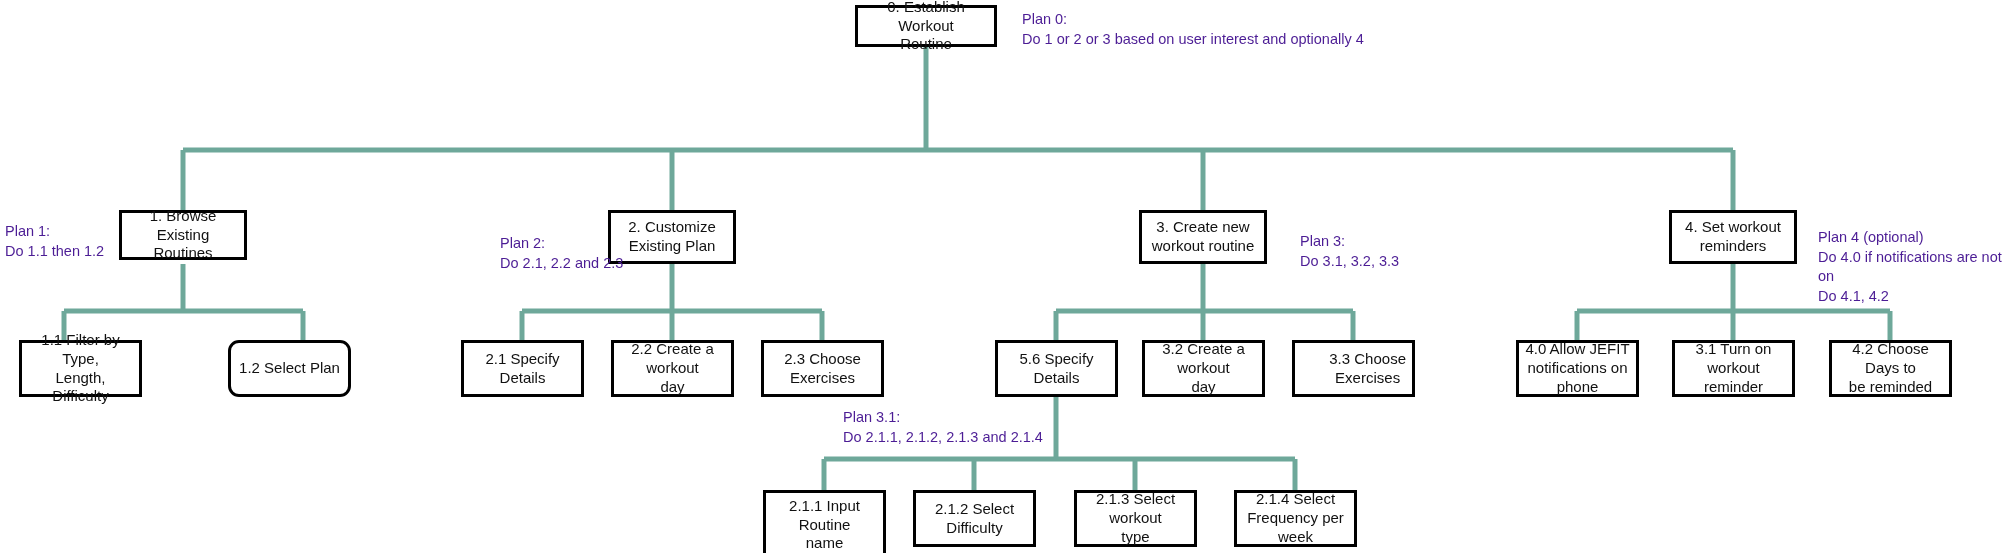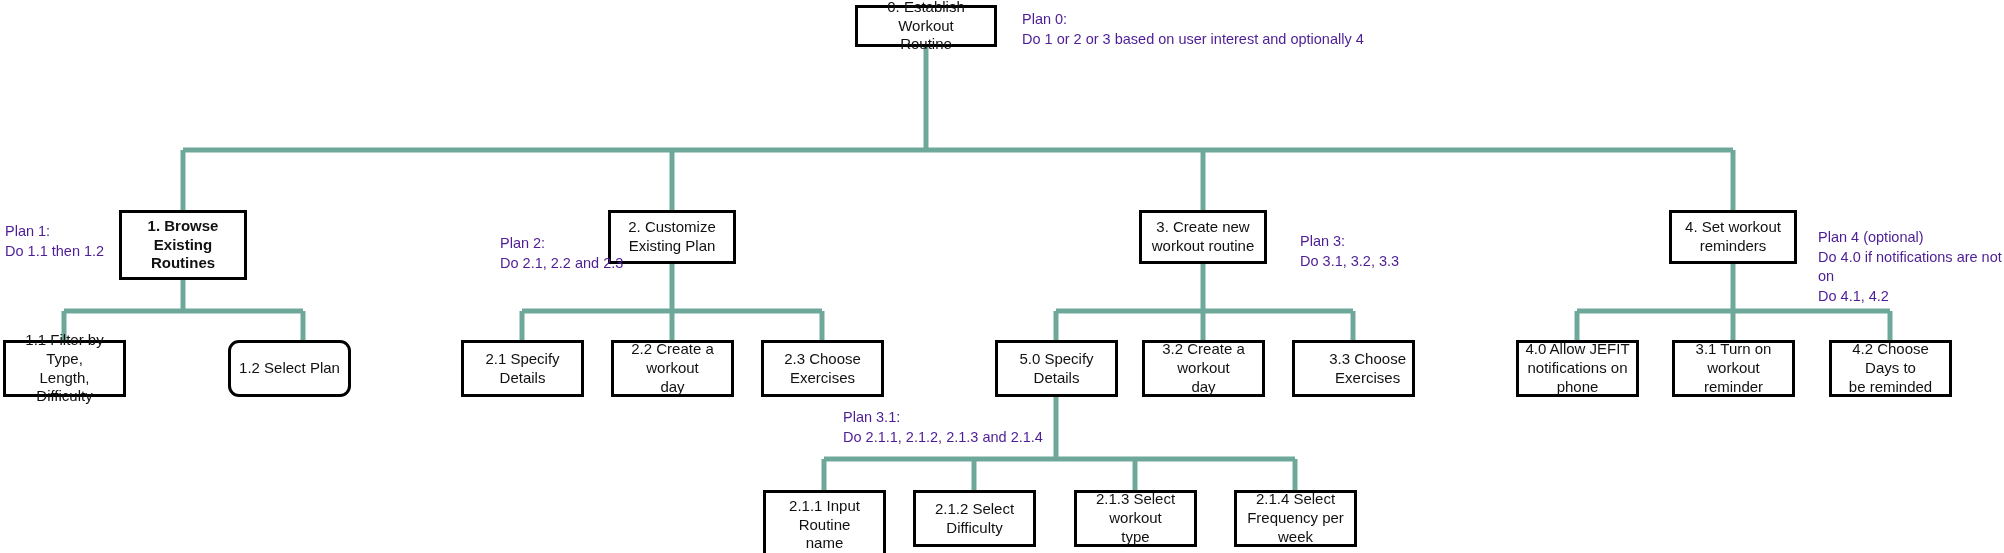--- a/index.html
+++ b/index.html
@@ -103,21 +103,21 @@
     </g>
   </svg>
 
   <div class="node" style="left:855px; top:5px; width:142px; height:42px;">
     <span class="node-label">0. Establish Workout
 Routine</span>
   </div>
   <div class="plan" style="left:1022px; top:10px; width:420px;">Plan 0:
 Do 1 or 2 or 3 based on user interest and optionally 4</div>
 
-  <div class="node" style="left:119px; top:210px; width:128px; height:70px;font-weight:bold;">
+  <div class="node" style="left:119px; top:210px; width:128px; height:50px;">
     <span class="node-label">1. Browse Existing
 Routines</span>
   </div>
   <div class="plan" style="left:5px; top:222px; width:110px;">Plan 1:
 Do 1.1 then 1.2</div>
 
   <div class="node" style="left:608px; top:210px; width:128px; height:54px;">
     <span class="node-label">2. Customize
 Existing Plan</span>
   </div>
@@ -132,42 +132,42 @@
 Do 3.1, 3.2, 3.3</div>
 
   <div class="node" style="left:1669px; top:210px; width:128px; height:54px;">
     <span class="node-label">4. Set workout
 reminders</span>
   </div>
   <div class="plan" style="left:1818px; top:228px; width:200px;">Plan 4 (optional)
 Do 4.0 if notifications are not on
 Do 4.1, 4.2</div>
 
-  <div class="node" style="left:3px; top:340px; width:123px; height:57px;">
+  <div class="node" style="left:19px; top:340px; width:123px; height:57px;">
     <span class="node-label">1.1 Filter by Type,
 Length, Difficulty</span>
   </div>
   <div class="node" style="left:228px; top:340px; width:123px; height:57px;border-radius:11px;">
     <span class="node-label">1.2 Select Plan</span>
   </div>
 
   <div class="node" style="left:461px; top:340px; width:123px; height:57px;">
     <span class="node-label">2.1 Specify Details</span>
   </div>
   <div class="node" style="left:611px; top:340px; width:123px; height:57px;">
     <span class="node-label">2.2 Create a workout
 day</span>
   </div>
   <div class="node" style="left:761px; top:340px; width:123px; height:57px;">
     <span class="node-label">2.3 Choose
 Exercises</span>
   </div>
 
   <div class="node" style="left:995px; top:340px; width:123px; height:57px;">
-    <span class="node-label">5.0 Specify Details</span>
+    <span class="node-label">5.6 Specify Details</span>
   </div>
   <div class="node" style="left:1142px; top:340px; width:123px; height:57px;">
     <span class="node-label">3.2 Create a workout
 day</span>
   </div>
   <div class="node" style="left:1292px; top:340px; width:123px; height:57px;justify-content:flex-end;">
     <span class="node-label">3.3 Choose
 Exercises</span>
   </div>
 

